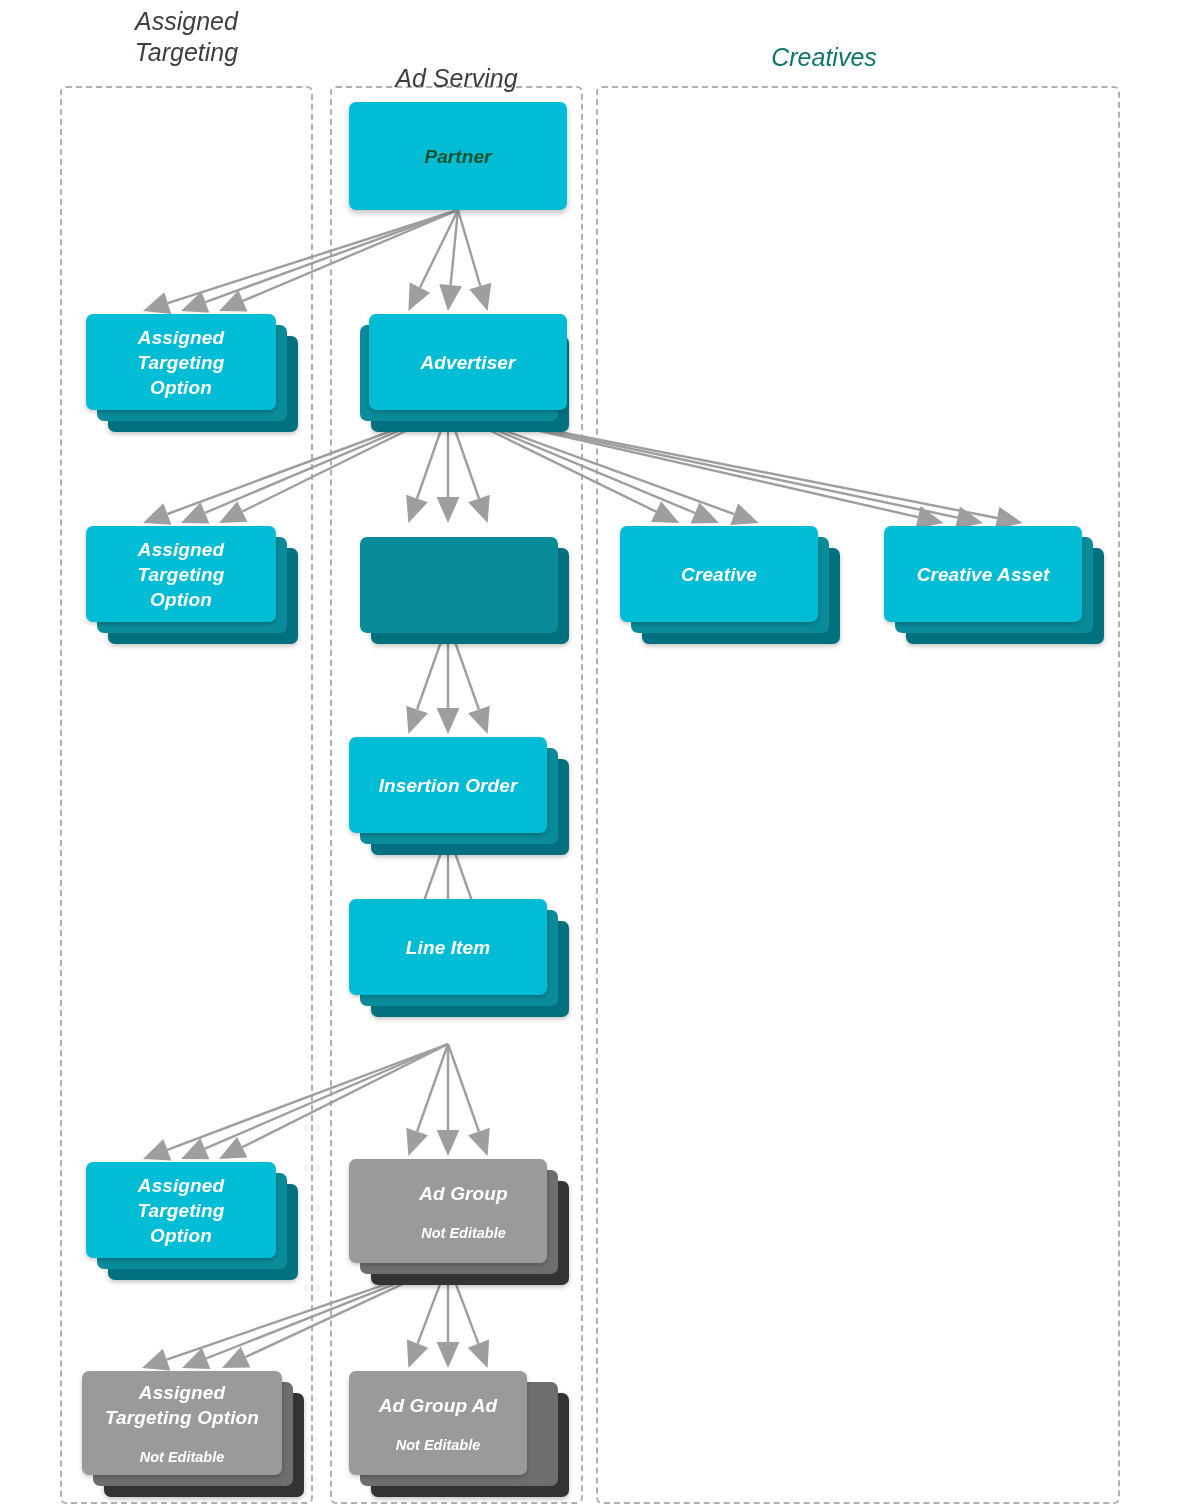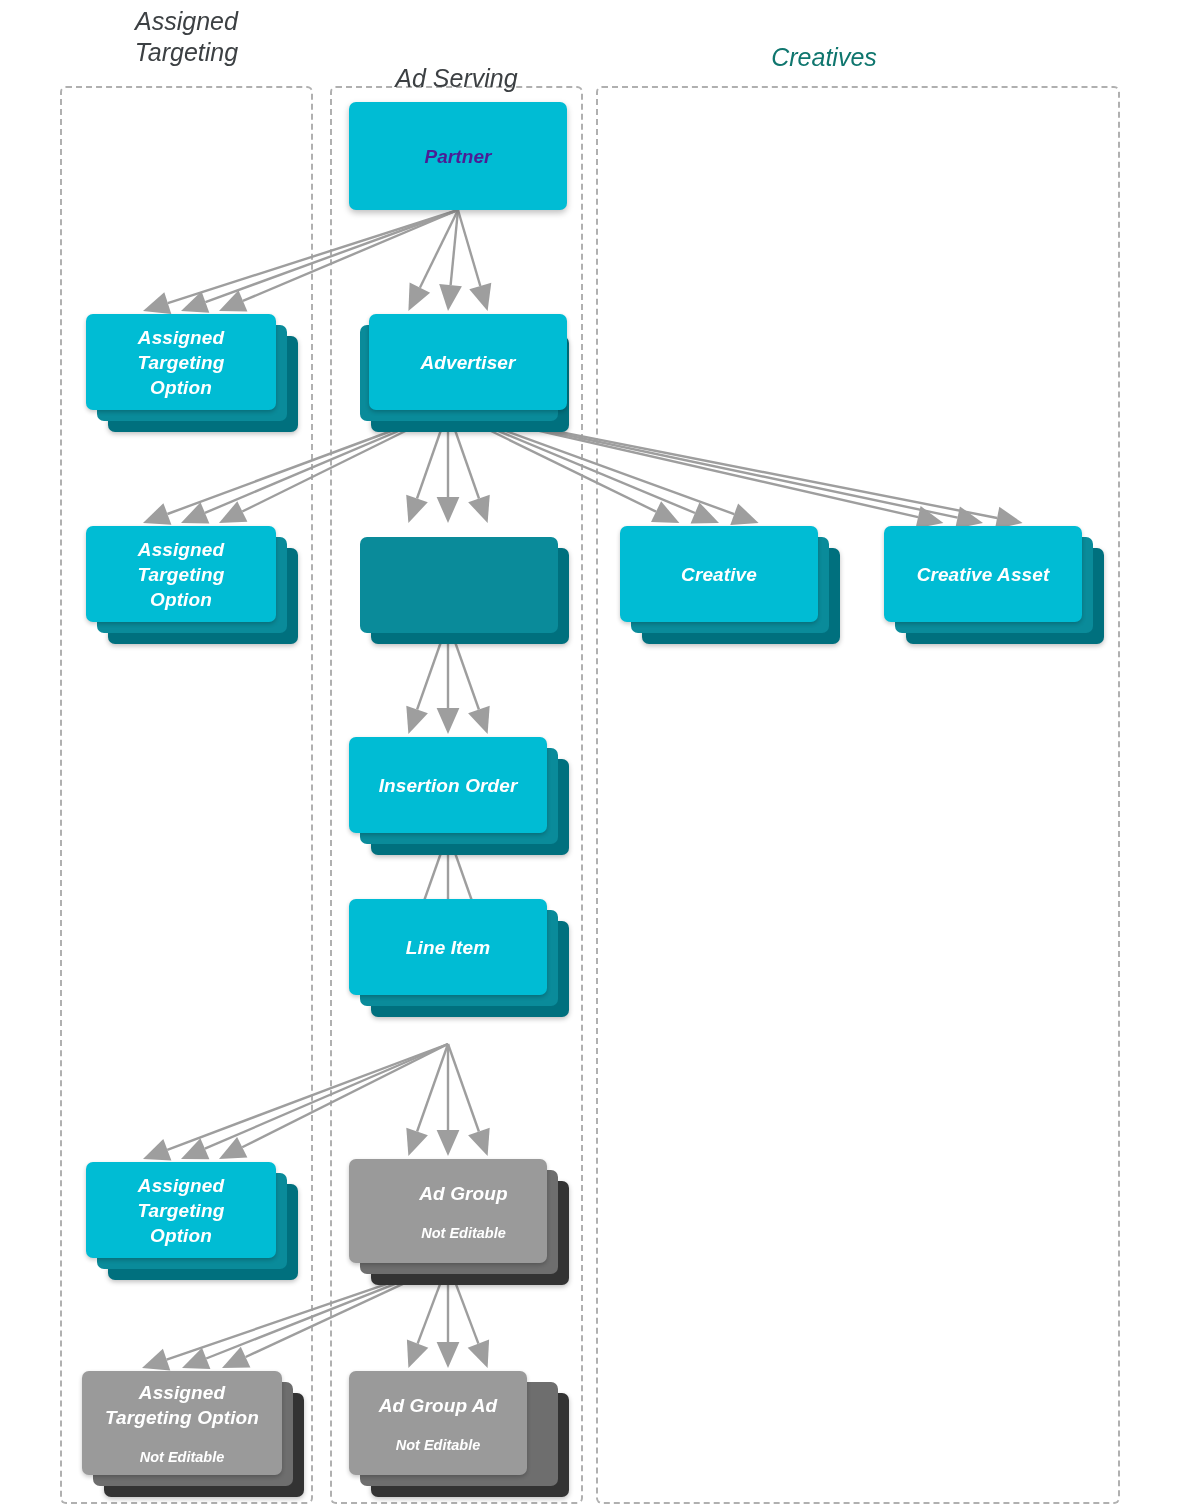--- a/index.html
+++ b/index.html
@@ -181,21 +181,21 @@
         <line x1="448.0" y1="1263.0" x2="448.0" y2="1342.0" stroke="#9e9e9e" stroke-width="2.4"></line>
         <polygon points="448.0,1368.0 436.6,1342.0 459.4,1342.0" fill="#9e9e9e"></polygon>
         <line x1="448.0" y1="1263.0" x2="478.4" y2="1343.7" stroke="#9e9e9e" stroke-width="2.4"></line>
         <polygon points="487.6,1368.0 467.7,1347.7 489.1,1339.6" fill="#9e9e9e"></polygon>
       </g>
     </svg>
 
   <div id="nodes">
       <div class="node single" style="left: 349px; top: 102px; width: 240px; height: 130px;">
         <div class="layer front" style="width: 218px; height: 108px; background: rgb(0, 188, 212);">
-          <div class="title" style="color: #4c1d95;">Partner</div>
+          <div class="title" style="color: #14532d;">Partner</div>
         </div>
       </div>
       <div class="node" style="left: 86px; top: 314px; width: 212px; height: 118px;">
         <div class="layer back" style="width: 190px; height: 96px; transform: translate(22px, 22px); background: rgb(0, 112, 126); box-shadow: rgba(0, 0, 0, 0.25) 0px 2px 5px;"></div>
         <div class="layer mid" style="width: 190px; height: 96px; transform: translate(11px, 11px); background: rgb(10, 139, 154);"></div>
         <div class="layer front" style="width: 190px; height: 96px; background: rgb(0, 188, 212);">
           <div class="title" style="color: rgb(255, 255, 255);">Assigned
 Targeting
 Option</div>
         </div>

